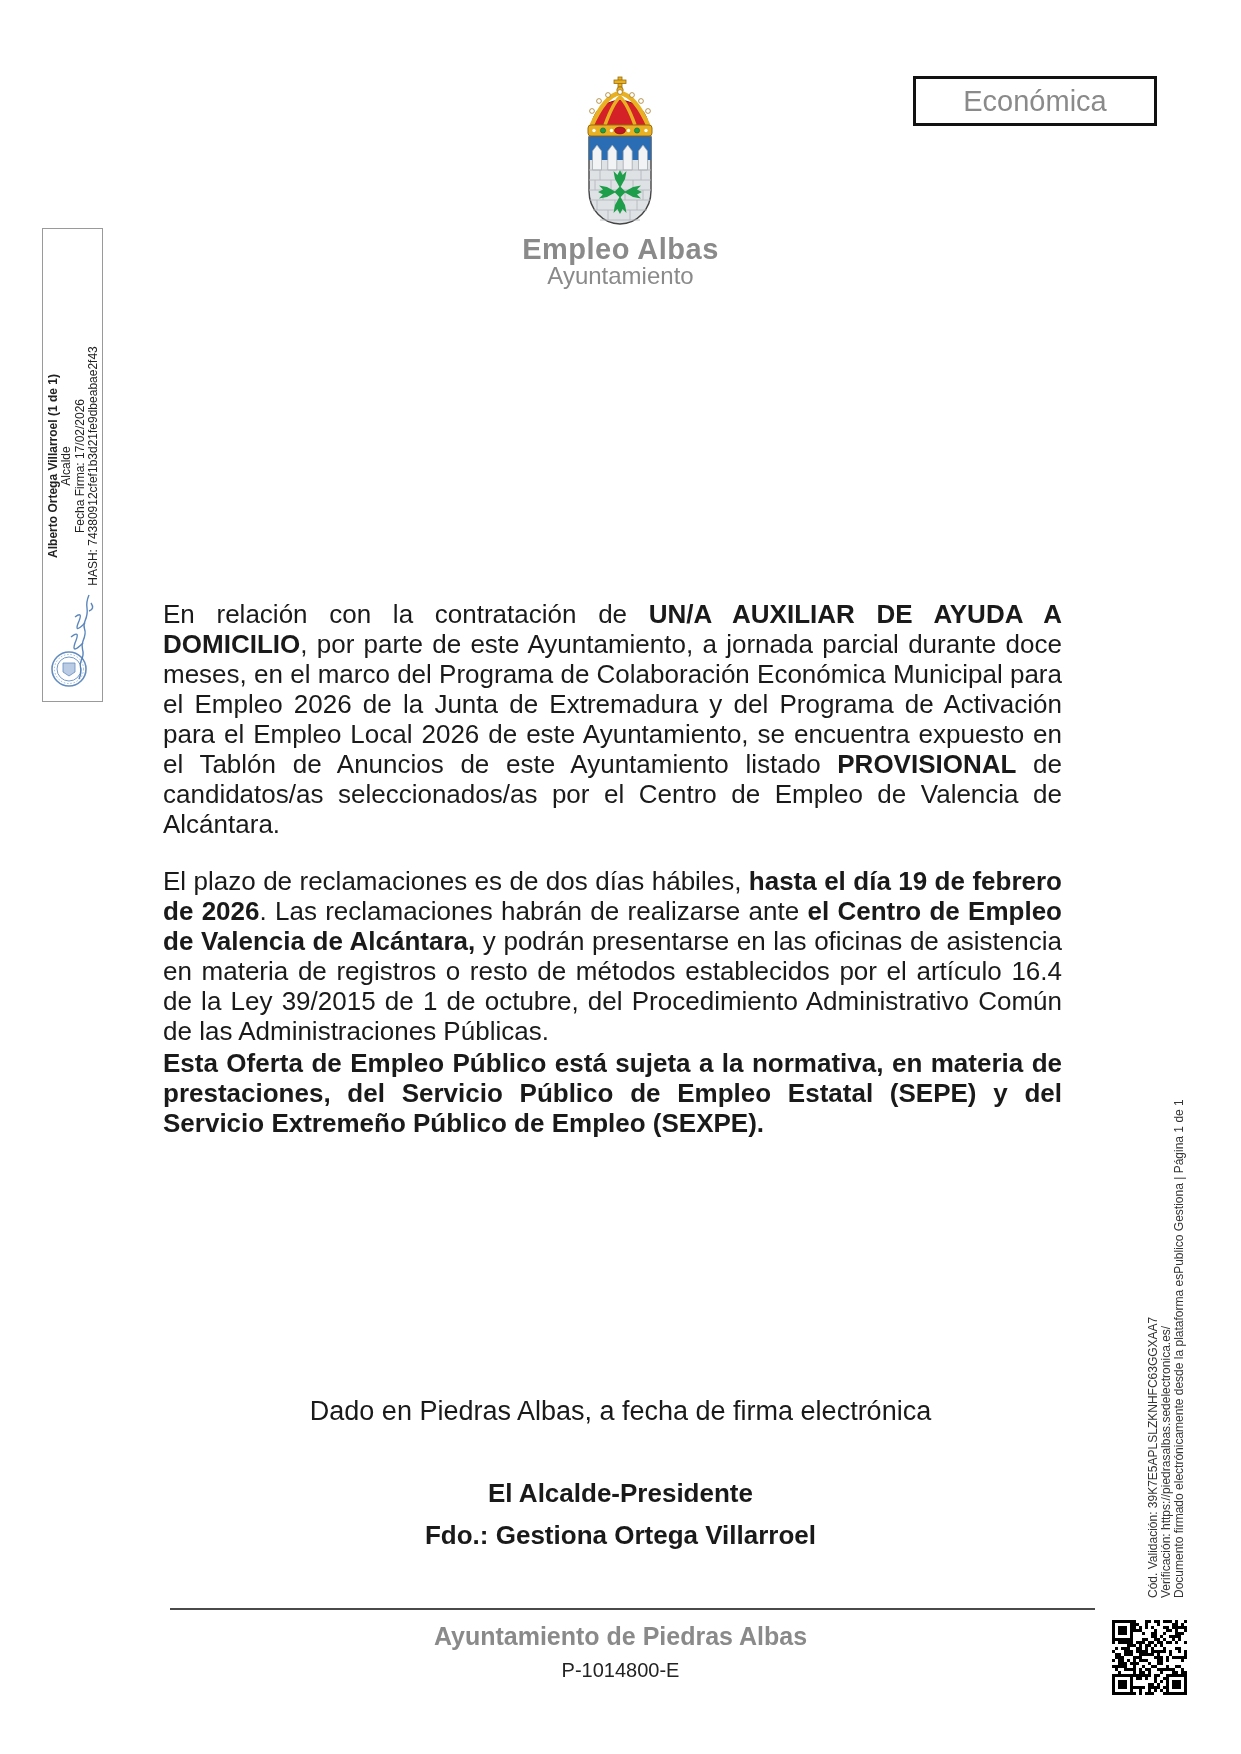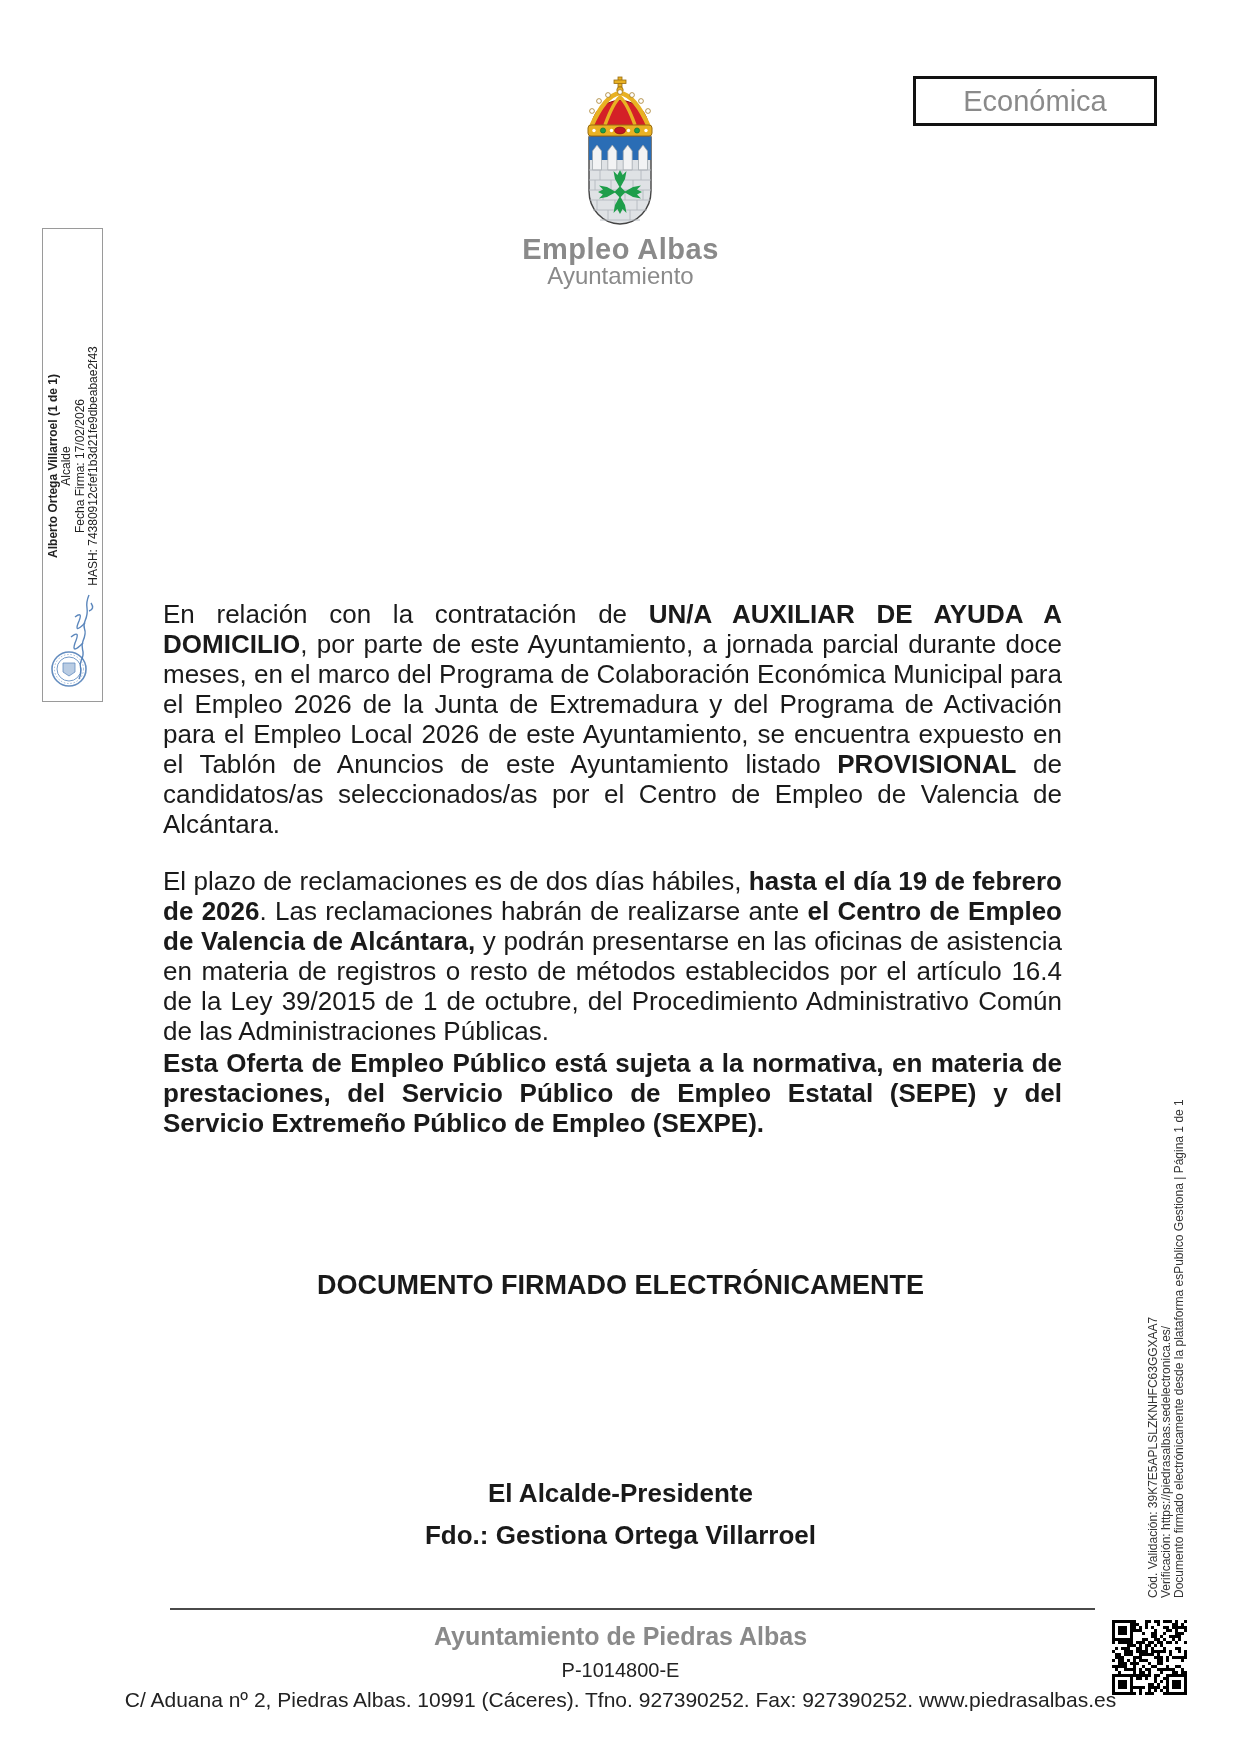--- a/index.html
+++ b/index.html
@@ -162,28 +162,27 @@
   <div class="abs dept-box">
     <span>Económica</span>
   </div>
 
 
 
   <div class="abs para p1"><span>En relación con la contratación de </span><span class="b">UN/A AUXILIAR DE AYUDA A DOMICILIO</span><span>, por parte de este Ayuntamiento, a jornada parcial durante doce meses, en el marco del Programa de Colaboración Económica Municipal para el Empleo 2026 de la Junta de Extremadura y del Programa de Activación para el Empleo Local 2026 de este Ayuntamiento, se encuentra expuesto en el Tablón de Anuncios de este Ayuntamiento listado </span><span class="b">PROVISIONAL</span><span> de candidatos/as seleccionados/as por el Centro de Empleo de Valencia de Alcántara.</span></div>
   <div class="abs para p2"><span>El plazo de reclamaciones es de dos días hábiles, </span><span class="b">hasta el día 19 de febrero de 2026</span><span>. Las reclamaciones habrán de realizarse ante </span><span class="b">el Centro de Empleo de Valencia de Alcántara,</span><span> y podrán presentarse en las oficinas de asistencia en materia de registros o resto de métodos establecidos por el artículo 16.4 de la Ley 39/2015 de 1 de octubre, del Procedimiento Administrativo Común de las Administraciones Públicas.</span></div>
   <div class="abs para p3"><span class="b">Esta Oferta de Empleo Público está sujeta a la normativa, en materia de prestaciones, del Servicio Público de Empleo Estatal (SEPE) y del Servicio Extremeño Público de Empleo (SEXPE).</span></div>
 
-  <div class="abs center sig-notice">DOCUMENTO FIRMADO ELECTRÓNICAMENTE</div>
+  <div class="abs center sig-place">Dado en Piedras Albas, a fecha de firma electrónica</div>
   <div class="abs center sig-role">El Alcalde-Presidente</div>
   <div class="abs center sig-name">Fdo.: Gestiona Ortega Villarroel</div>
 
   <div class="abs foot-rule"></div>
   <div class="abs center foot-org">Ayuntamiento de Piedras Albas</div>
   <div class="abs center foot-code">P-1014800-E</div>
-  <div class="abs center foot-addr">C/ Aduana nº 2, Piedras Albas. 10991 (Cáceres). Tfno. 927390252. Fax: 927390252. www.piedrasalbas.es</div>
 
   <div class="abs left-panel">
     <div class="left-rot">
       <div class="l b">Alberto Ortega Villarroel (1 de 1)</div>
       <div class="l">Alcalde</div>
       <div class="l">Fecha Firma: 17/02/2026</div>
       <div class="l">HASH: 74380912cfef1b3d21fe9dbeabae2f43</div>
     </div>
     <svg class="sig-art" viewBox="0 0 57 108">
       <g stroke="#4a7ab5" fill="none" stroke-width="1.4" opacity="0.9">

